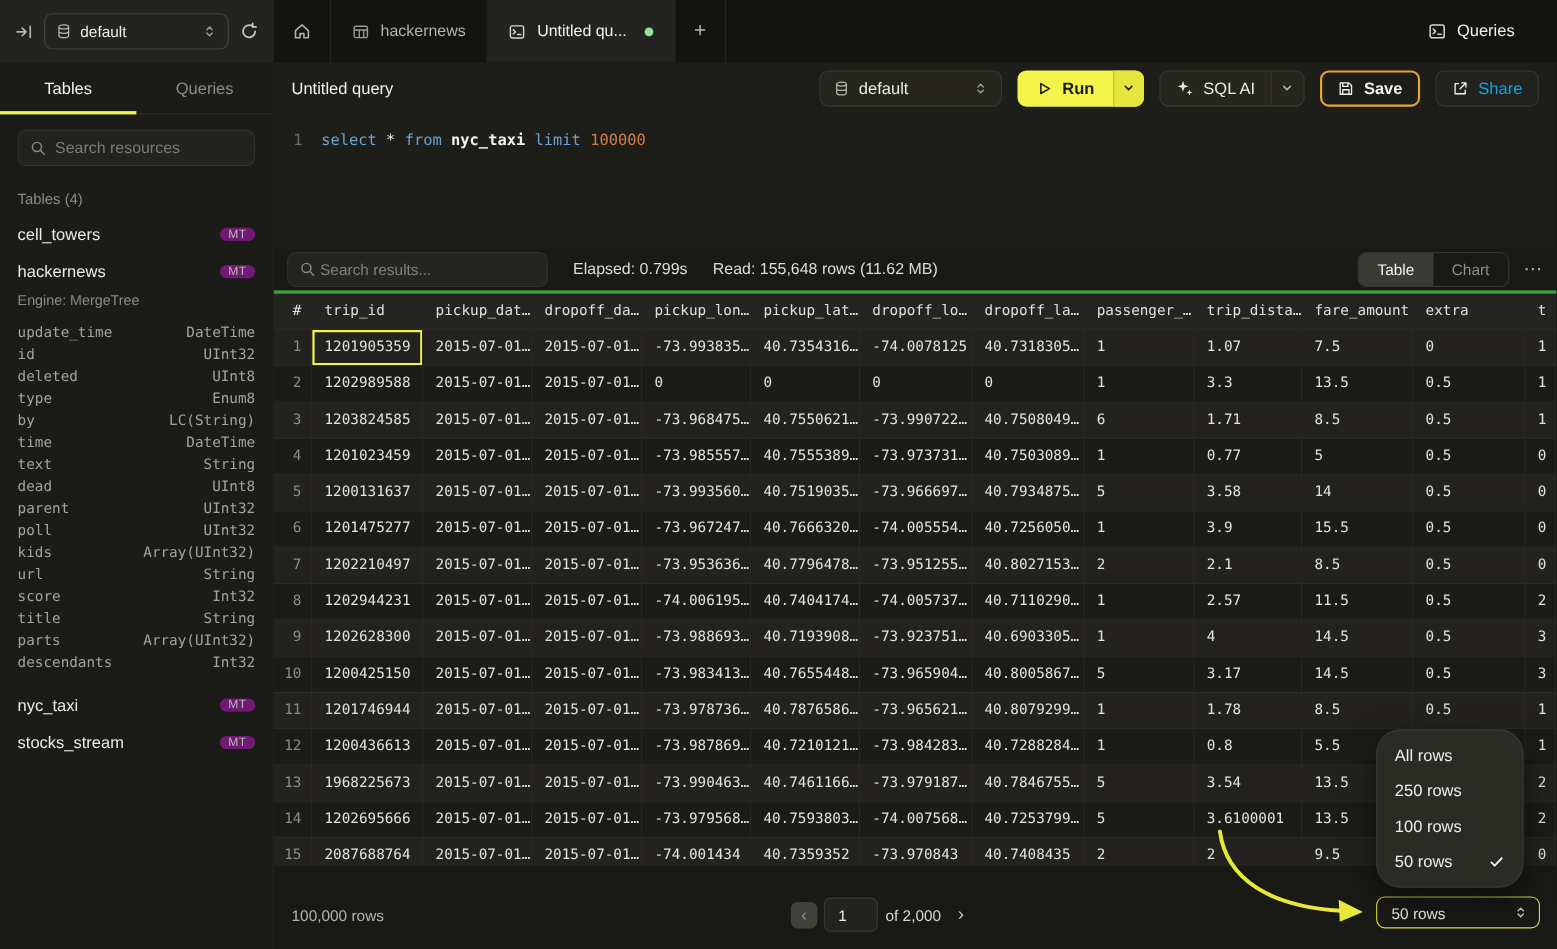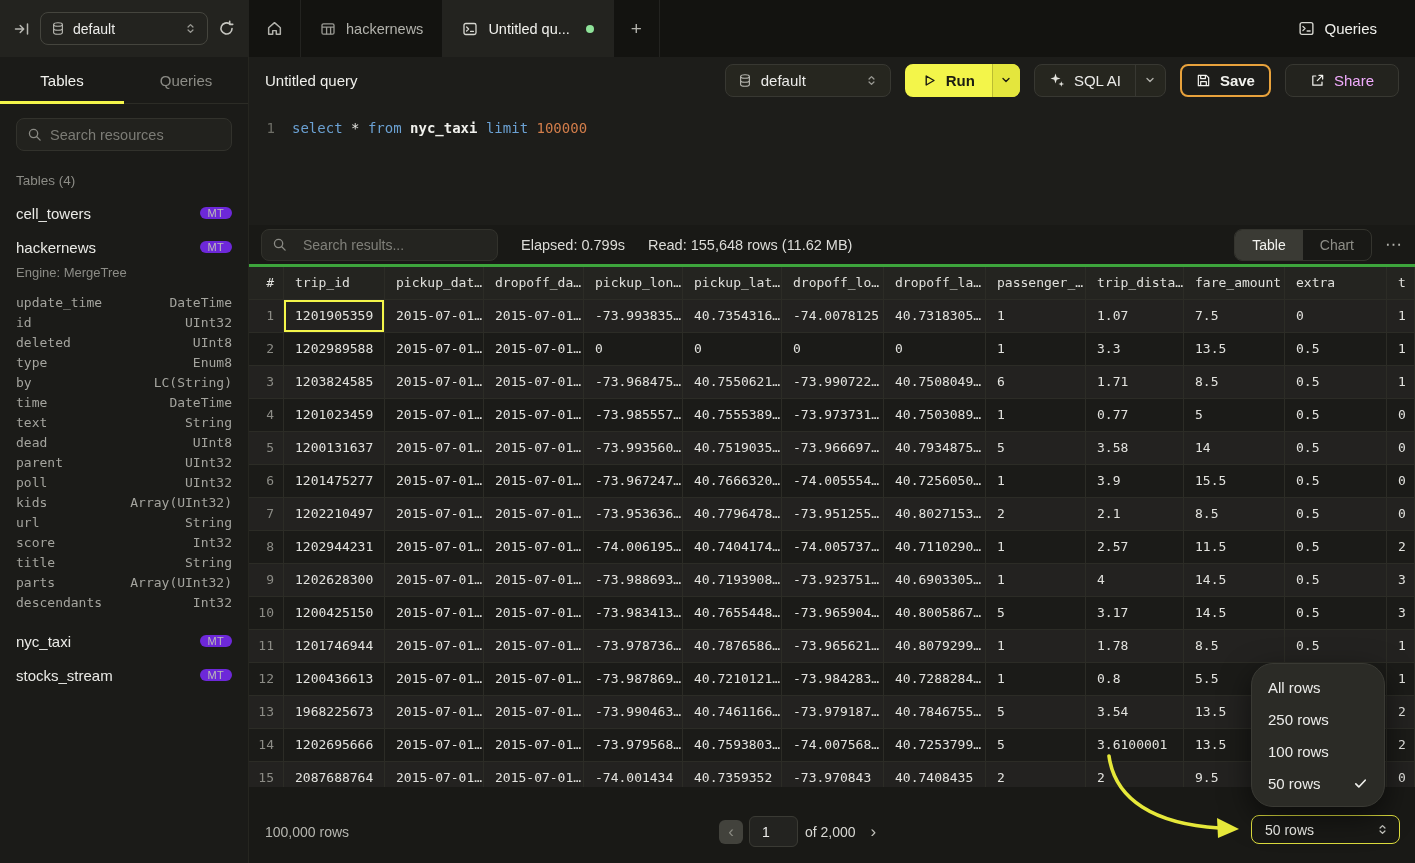--- a/index.html
+++ b/index.html
@@ -34,21 +34,21 @@
   .sb-tab.active{color:#f2f2ee}
   .sb-underline{position:absolute;left:0;bottom:-1px;width:124px;height:3px;background:var(--accent)}
   .new-table{margin:17px 16px 0;height:34px;background:var(--accent);border-radius:6px;display:flex;align-items:center;justify-content:center;gap:10px;color:#1c1c14;font-size:15px;font-weight:500;cursor:pointer}
   .sb-search{margin:14px 16px 0;height:33px;background:#22221e;border:1px solid #32322c;border-radius:8px;display:flex;align-items:center;gap:8px;padding:0 10px;color:#7c7c76;font-size:14.5px}
   .sb-search input{background:transparent;border:none;outline:none;color:#c8c8c2;font-size:14.5px;width:100%;font-family:"Liberation Sans",sans-serif}
   .sb-search input::placeholder{color:#7c7c76}
   .sb-list{padding:22px 16px 0}
   .sb-section{font-size:13.5px;color:var(--txt-dim);margin-bottom:8px}
   .tbl-row{height:34px;display:flex;align-items:center;cursor:pointer}
   .tbl-row .nm{font-size:15px;color:#eaeae6;flex:1}
-  .mt-badge{background:#6d28d9;color:#bcbcb6;font-size:11px;padding:0 8px;border-radius:10px;letter-spacing:.3px}
+  .mt-badge{background:#701a75;color:#bcbcb6;font-size:11px;padding:0 8px;border-radius:10px;letter-spacing:.3px}
   .engine-line{font-size:13px;color:var(--txt-dim);margin:1px 0 10px}
   .field-row{height:20px;display:flex;align-items:flex-end;font-size:13px;color:#a4a49e;font-family:"DejaVu Sans Mono",monospace}
   .field-row .fname{flex:1}
   .gap14{height:14px}
 
   
   #main{position:absolute;left:249px;top:57px;width:1166px;height:806px;background:#191916}
   .editor-region{position:absolute;left:0;top:0;width:1166px;height:168px;background:#1d1d1a}
   .q-header{height:46px;display:flex;align-items:center;padding:0 16px;gap:14px}
   .q-title{font-size:15px;color:#f0f0ec}
@@ -56,33 +56,33 @@
   .btn{height:33px;border-radius:8px;display:flex;align-items:center;font-size:15px;cursor:pointer}
   .btn-db{border:1px solid var(--border-lt);background:#26261f;padding:0 12px;gap:9px;width:166px;color:#ececea}
   .btn-db .grow{flex:1}
   .btn-run{overflow:hidden;background:var(--accent);color:#1c1c12;font-weight:600}
   .btn-run .run-main{display:flex;align-items:center;gap:9px;padding:0 17px;height:100%}
   .btn-run .run-caret{width:28px;height:100%;display:flex;align-items:center;justify-content:center;background:#e4e63d;border-left:1px solid rgba(0,0,0,.18)}
   .btn-sqlai{border:1px solid var(--border-lt);background:#26261f;color:#ececea}
   .btn-sqlai .ai-main{display:flex;align-items:center;gap:9px;padding:0 14px;height:100%}
   .btn-sqlai .ai-caret{width:30px;height:100%;display:flex;align-items:center;justify-content:center;border-left:1px solid var(--border-lt);color:#b0b0aa}
   .btn-save{border:2px solid var(--save);padding:12px 14px;gap:9px;color:#f2f2ee;font-weight:600}
-  .btn-share{border:1px solid var(--border-lt);background:#23231e;padding:0 24px;gap:9px;color:#f0abfc}
+  .btn-share{border:1px solid var(--border-lt);background:#23231e;padding:0 14px;gap:9px;color:#0ea5e9}
 
   .editor{padding:14px 0 0}
   .code-line{display:flex;font-family:"DejaVu Sans Mono",monospace;font-size:14px;line-height:22px}
   .code-line .ln{width:26px;text-align:right;color:#6e6e66;margin-right:17px;flex:none}
   .tok-kw{color:#6ba1d3}
   .tok-pl{color:#e6e6e2}
   .tok-id{color:#f0f0ec;font-weight:bold}
   .tok-num{color:#d27d4a}
 
   
   .res-toolbar{position:absolute;left:0;top:168px;width:1166px;height:39px;display:flex;align-items:center;padding:0 12px}
-  .res-search{width:237px;height:32px;background:#242420;border:1px solid #32322c;border-radius:8px;display:flex;align-items:center;gap:16px;padding:0 10px;color:#80807a;flex:none}
+  .res-search{width:237px;height:32px;background:#242420;border:1px solid #32322c;border-radius:8px;display:flex;align-items:center;gap:4px;padding:0 10px;color:#80807a;flex:none}
   .res-search input{background:transparent;border:none;outline:none;color:#c8c8c2;font-size:14px;width:100%;font-family:"Liberation Sans",sans-serif}
   .res-search input::placeholder{color:#80807a}
   .stat{font-size:14.5px;color:#dcdcd8;margin-left:23px;white-space:nowrap}
   .res-right{margin-left:auto;display:flex;align-items:center}
   .view-toggle{border:1px solid #34342e;border-radius:8px;overflow:hidden;display:flex;height:32px}
   .seg{padding:0 17px;display:flex;align-items:center;font-size:14px;color:#8e8e88;cursor:pointer}
   .seg.active{background:#3a3a34;color:#f2f2ee}
   .more-btn{color:#b0b0aa;font-size:17px;margin-left:13px;cursor:pointer;letter-spacing:1px}
 
   

